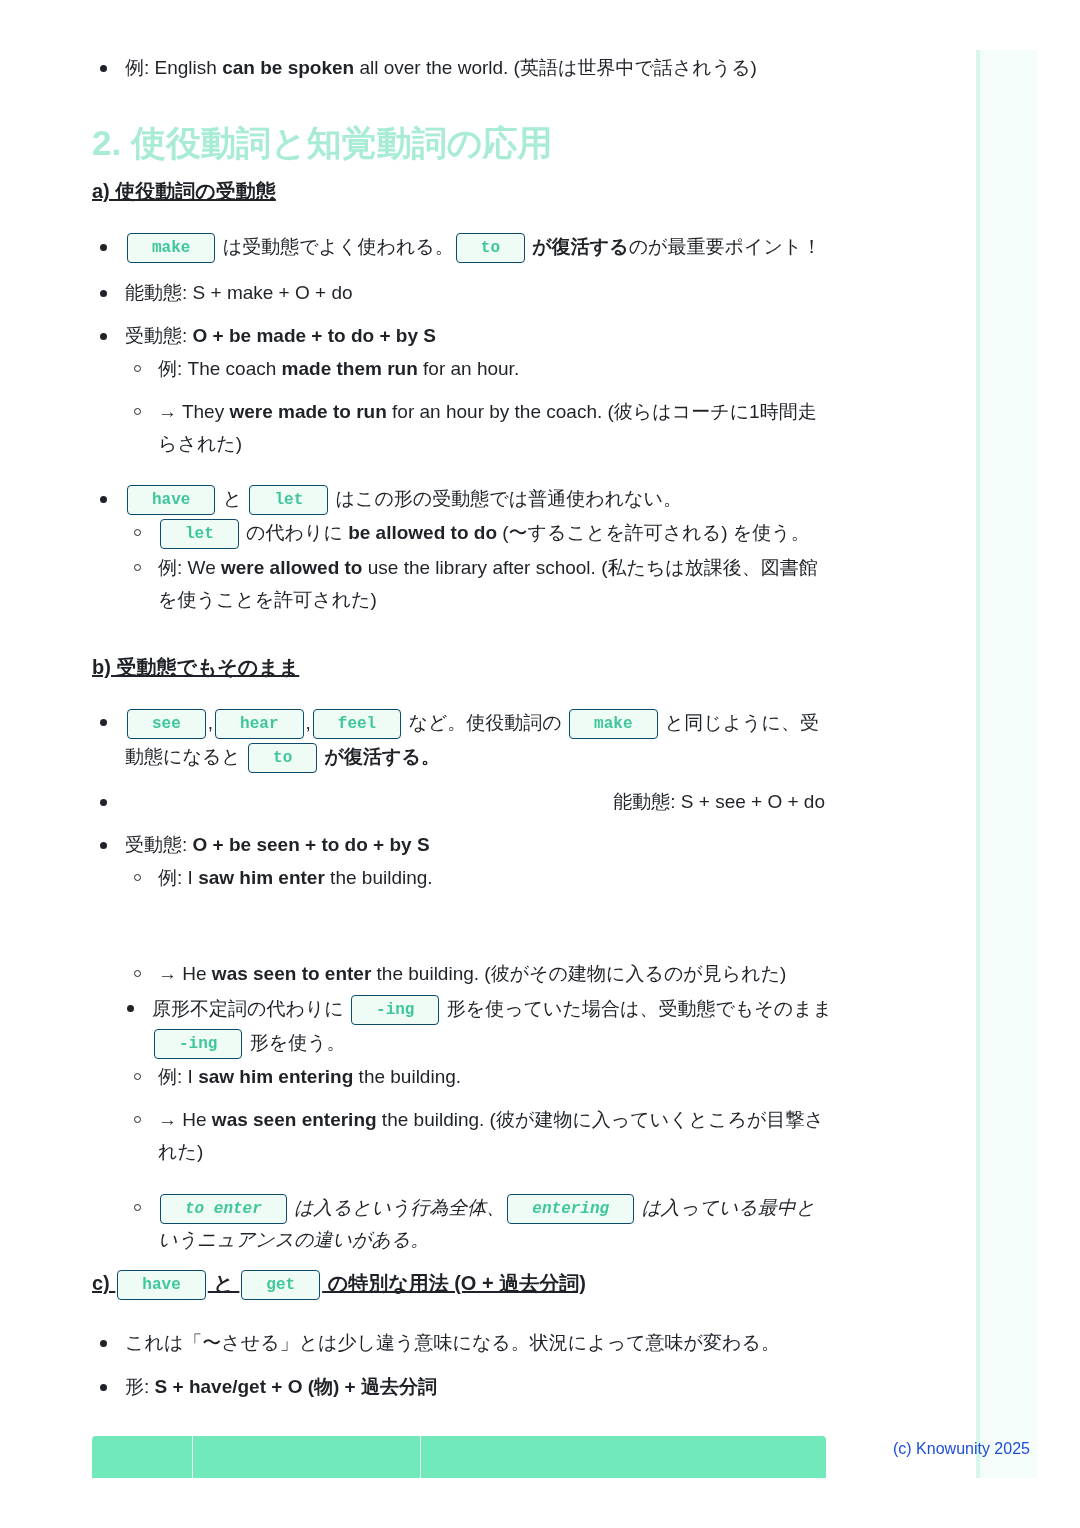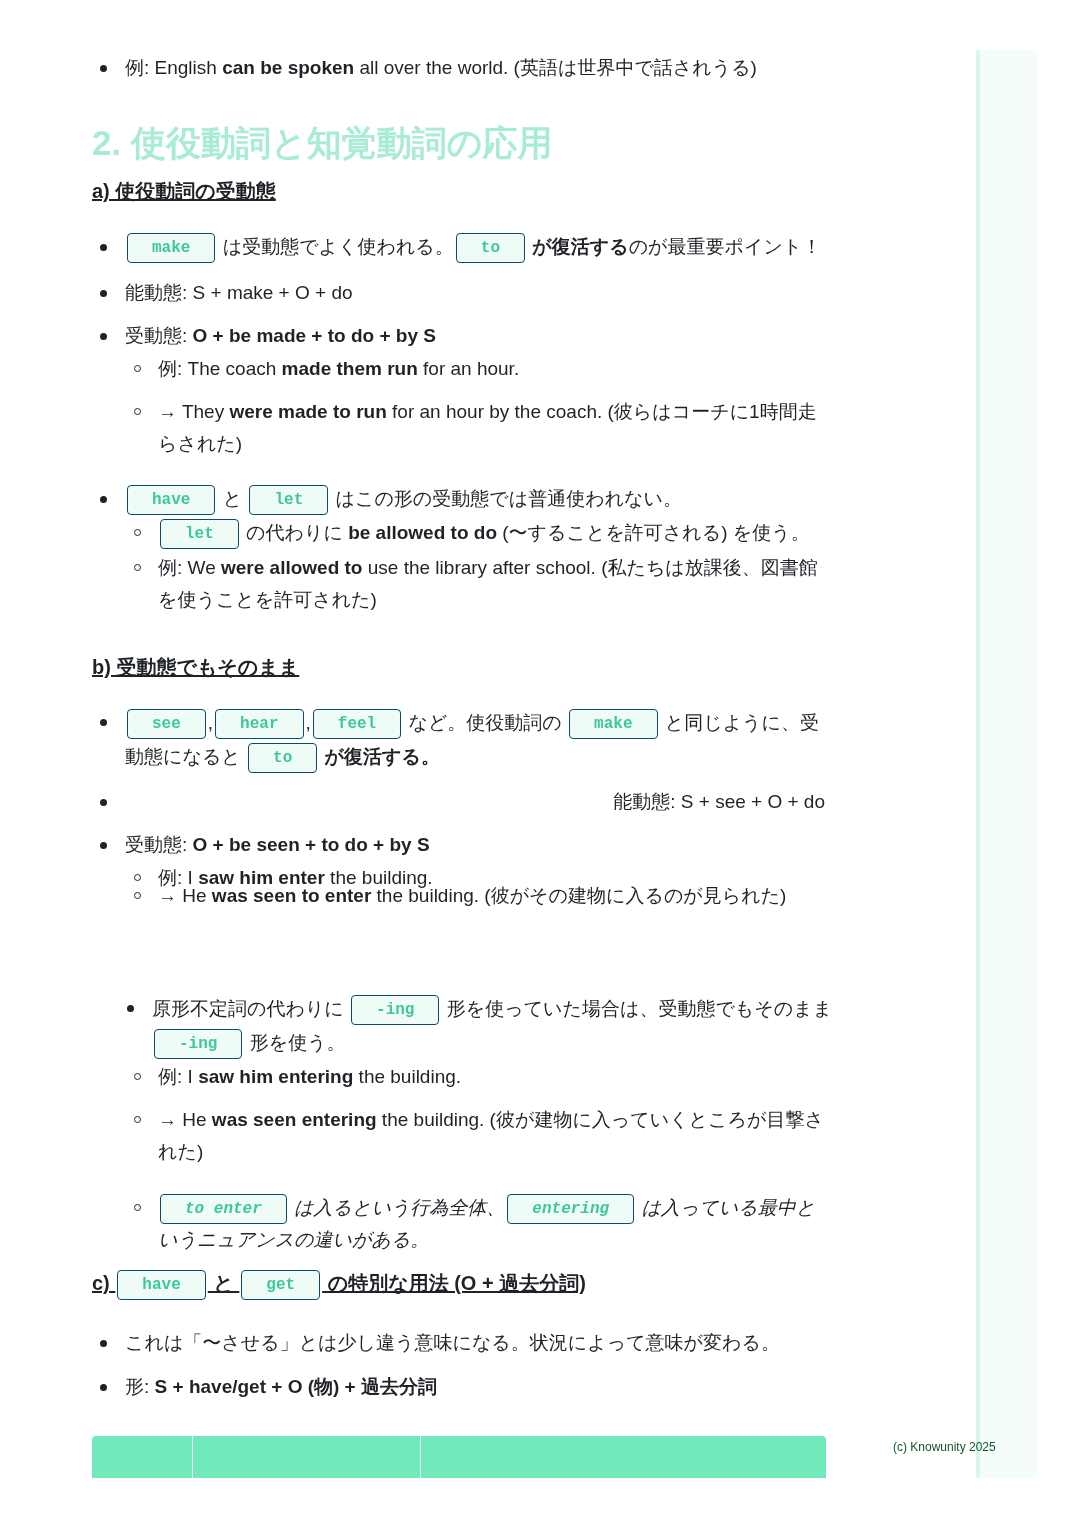--- a/index.html
+++ b/index.html
@@ -9,21 +9,21 @@
     font-family: "Liberation Sans", "DejaVu Sans", sans-serif;
     color: #1f2328;
   }
   .side-panel {
     position: absolute; left: 976px; top: 50px; width: 57px; height: 1428px;
     background: #f4fdf9;
     border-left: 4px solid #d7f7ea;
   }
   .copyright {
     position: absolute; left: 893px; top: 1440px;
-    font-size: 12px; color: #14532d;
+    font-size: 16px; color: #1d4ed8;
   }
   .content {
     position: absolute; left: 92px; top: 0; width: 740px;
   }
   .li {
     position: absolute; left: 33px; font-size: 19px; line-height: 32px; width: 700px;
   }
   .li::before {
     content: ""; position: absolute; left: -25px; top: 13px; width: 7px; height: 7px;
     border-radius: 50%; background: #1f2328;
@@ -111,21 +111,21 @@
   <div class="li" style="top:786px;text-align:right;">能動態: S + see + O + do</div>
 
   <div class="li" style="top:829px;">
     <span>受動態: </span><b>O + be seen + to do + by S</b>
   </div>
 
   <div class="li sub" style="top:862px;">
     <span>例: I </span><b>saw him enter</b><span> the building.</span>
   </div>
 
-  <div class="li sub" style="top:880px;">
+  <div class="li sub" style="top:958px;">
     <span>→ He </span><b>was seen to enter</b><span> the building. (彼がその建物に入るのが見られた)</span>
   </div>
 
   <div class="li" style="top:992px; line-height:34px;margin-left:27px;">
     <span>原形不定詞の代わりに </span><span class="code">-ing</span><span> 形を使っていた場合は、受動態でもそのまま </span><span class="code">-ing</span><span> 形を使う。</span>
   </div>
 
   <div class="li sub" style="top:1061px;">
     <span>例: I </span><b>saw him entering</b><span> the building.</span>
   </div>

